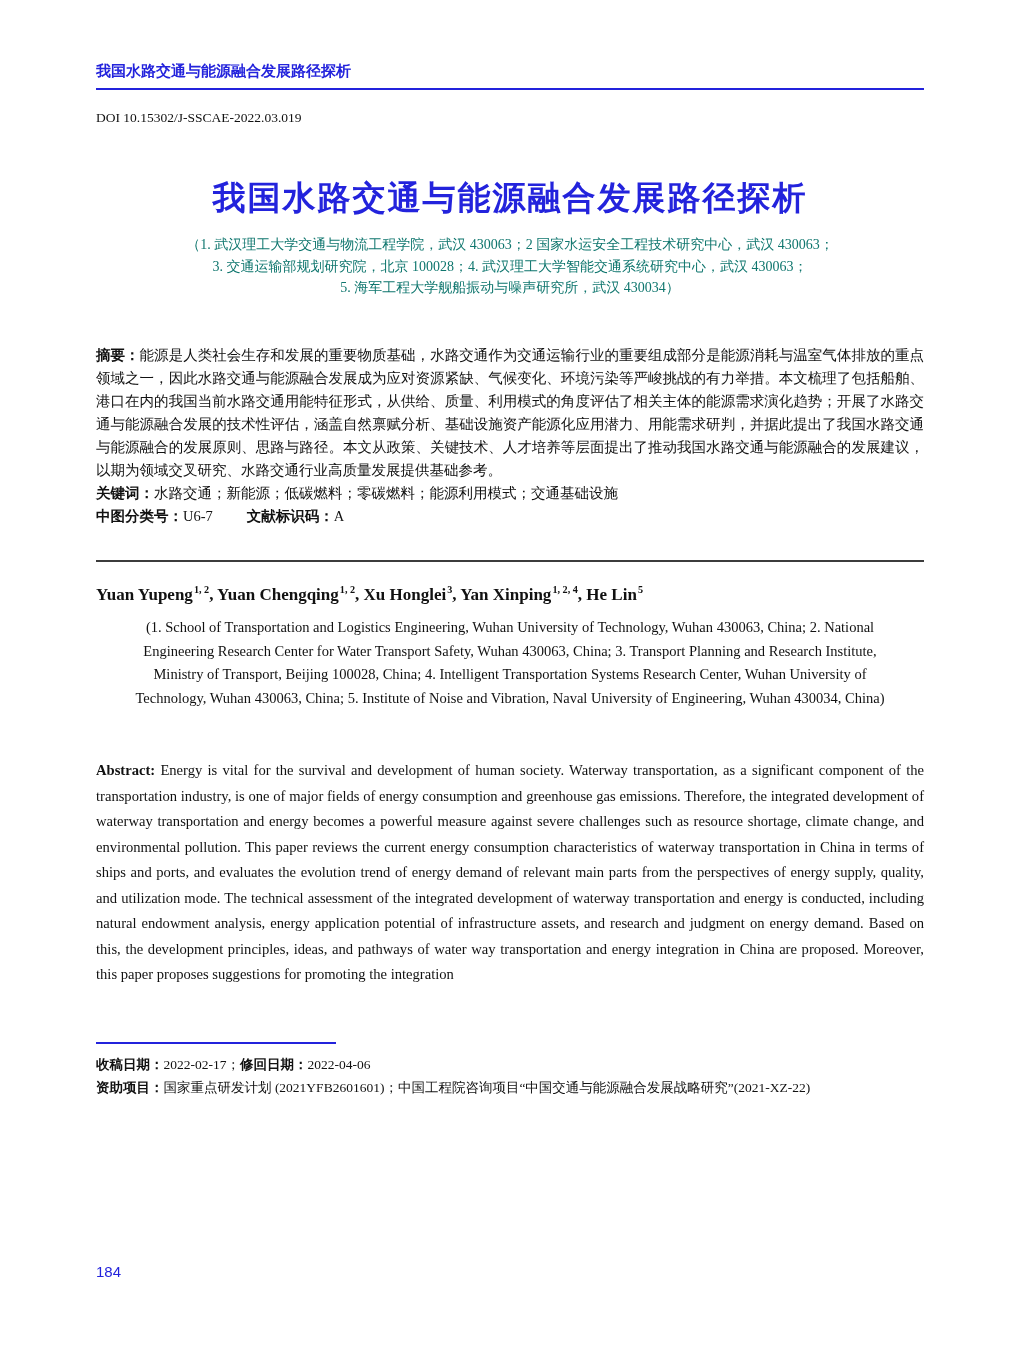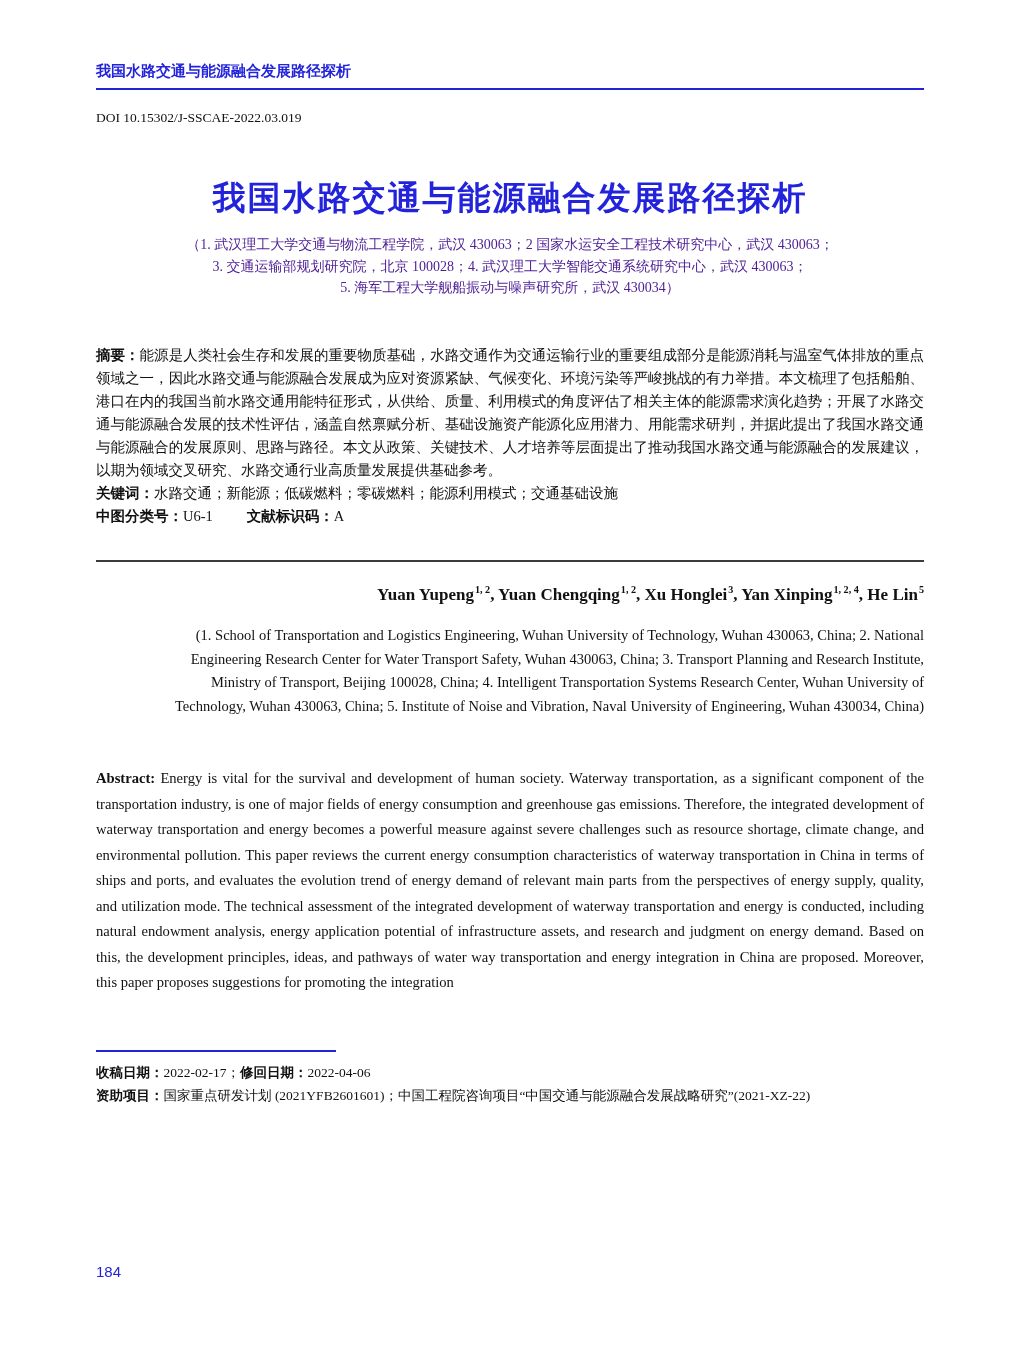--- a/index.html
+++ b/index.html
@@ -48,21 +48,21 @@
   .zh-authors sup, .en-authors sup {
     font-size: 60%;
     vertical-align: super;
     margin-left: 1px;
   }
   .zh-affils {
     margin-top: 13px;
     text-align: center;
     font-size: 14px;
     line-height: 21.5px;
-    color: #4c1d95;
+    color: #0f766e;
   }
   .zh-abstract {
     margin-top: 45px;
     font-size: 14.5px;
     line-height: 23px;
     text-align: justify;
   }
   .zh-abstract .label, .zh-keywords .label, .zh-clc .label {
     font-family: "Liberation Sans", "DejaVu Sans", sans-serif;
     font-weight: 700;
@@ -88,27 +88,27 @@
     margin-top: 40px;
     text-align: center;
     font-family: "Liberation Sans", "DejaVu Sans", sans-serif;
     font-size: 31px;
     line-height: 43px;
     font-weight: 400;
     color: #2323dc;
   }
   .en-authors {
     margin-top: 22px;
-    text-align: right;
+    text-align: left;
     font-size: 17px;
     font-weight: 700;
   }
   .en-affils {
-    margin-top: 20px;
-    text-align: right;
+    margin-top: 12px;
+    text-align: center;
     font-size: 14.5px;
     line-height: 23.5px;
   }
   .en-abstract {
     margin-top: 48px;
     font-size: 14.6px;
     line-height: 25.5px;
     text-align: justify;
   }
   .en-abstract .label { font-weight: 700; }
@@ -158,21 +158,21 @@
   <div class="zh-affils">
       <div>（1. 武汉理工大学交通与物流工程学院，武汉 430063；2 国家水运安全工程技术研究中心，武汉 430063；</div>
       <div>3. 交通运输部规划研究院，北京 100028；4. 武汉理工大学智能交通系统研究中心，武汉 430063；</div>
       <div>5. 海军工程大学舰船振动与噪声研究所，武汉 430034）</div>
     </div>
 
   <p class="zh-abstract"><span class="label">摘要：</span><span>能源是人类社会生存和发展的重要物质基础，水路交通作为交通运输行业的重要组成部分是能源消耗与温室气体排放的重点领域之一，因此水路交通与能源融合发展成为应对资源紧缺、气候变化、环境污染等严峻挑战的有力举措。本文梳理了包括船舶、港口在内的我国当前水路交通用能特征形式，从供给、质量、利用模式的角度评估了相关主体的能源需求演化趋势；开展了水路交通与能源融合发展的技术性评估，涵盖自然禀赋分析、基础设施资产能源化应用潜力、用能需求研判，并据此提出了我国水路交通与能源融合的发展原则、思路与路径。本文从政策、关键技术、人才培养等层面提出了推动我国水路交通与能源融合的发展建议，以期为领域交叉研究、水路交通行业高质量发展提供基础参考。</span></p>
 
   <p class="zh-keywords"><span class="label">关键词：</span><span>水路交通；新能源；低碳燃料；零碳燃料；能源利用模式；交通基础设施</span></p>
 
-  <p class="zh-clc"><span class="label">中图分类号：</span><span>U6-1</span><span class="clc-gap"></span><span class="label">文献标识码：</span><span>A</span></p>
+  <p class="zh-clc"><span class="label">中图分类号：</span><span>U6-7</span><span class="clc-gap"></span><span class="label">文献标识码：</span><span>A</span></p>
 
   <hr class="divider">
 
 
   <div class="en-authors"><span>Yuan Yupeng</span><sup>1, 2</sup>, <span>Yuan Chengqing</span><sup>1, 2</sup>, <span>Xu Honglei</span><sup>3</sup>, <span>Yan Xinping</span><sup>1, 2, 4</sup>, <span>He Lin</span><sup>5</sup></div>
 
   <div class="en-affils">
       <div>(1. School of Transportation and Logistics Engineering, Wuhan University of Technology, Wuhan 430063, China; 2. National</div>
       <div>Engineering Research Center for Water Transport Safety, Wuhan 430063, China; 3. Transport Planning and Research Institute,</div>
       <div>Ministry of Transport, Beijing 100028, China; 4. Intelligent Transportation Systems Research Center, Wuhan University of</div>

